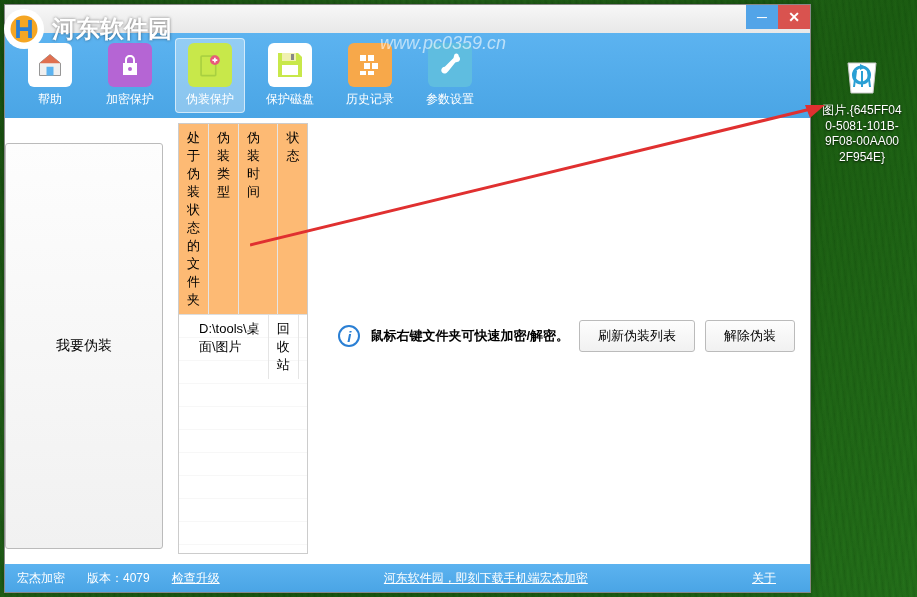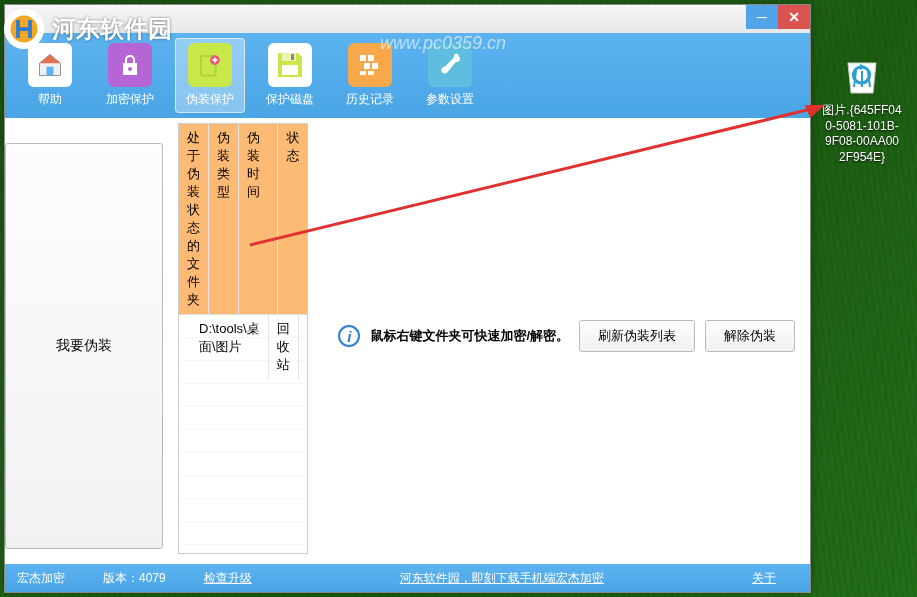--- a/index.html
+++ b/index.html
@@ -58,21 +58,21 @@
     .table-row .col-folder { padding-left: 20px; }
     
     
     .bottom { margin: 0 15px 10px; display: flex; align-items: center; }
     .info-icon { width: 22px; height: 22px; border: 2px solid #2a7fd4; border-radius: 50%; color: #2a7fd4; font-weight: bold; font-style: italic; display: flex; align-items: center; justify-content: center; margin-right: 10px; font-size: 15px; }
     .tip { font-size: 13px; font-weight: bold; }
     .btn-small { margin-left: 10px; padding: 6px 18px; background: linear-gradient(180deg, #fdfdfd, #f1f1f1); border: 1px solid #bbb; border-radius: 3px; font-size: 13px; cursor: pointer; }
     .spacer { flex: 1; }
     
     
-    .statusbar { height: 28px; background: linear-gradient(180deg, #5cb3f0 0%, #4aa5e5 100%); display: flex; align-items: center; padding: 0 12px; font-size: 12px; color: #fff; gap: 16px; }
+    .statusbar { height: 28px; background: linear-gradient(180deg, #5cb3f0 0%, #4aa5e5 100%); display: flex; align-items: center; padding: 0 12px; font-size: 12px; color: #fff; }
     .statusbar > span { margin-right: 22px; }
     .statusbar .link { text-decoration: underline; cursor: pointer; }
     
     
     .desktop-icon { position: absolute; right: 15px; top: 51px; width: 80px; text-align: center; cursor: pointer; }
     .desktop-icon .icon-img { width: 48px; height: 48px; margin: 0 auto 4px; }
     .desktop-icon .label { font-size: 12px; color: #fff; text-shadow: 0 1px 2px rgba(0,0,0,0.8); line-height: 1.3; word-break: break-all; }
     
     
     .red-arrow { position: absolute; left: 250px; top: 100px; width: 590px; height: 150px; z-index: 50; pointer-events: none; }

